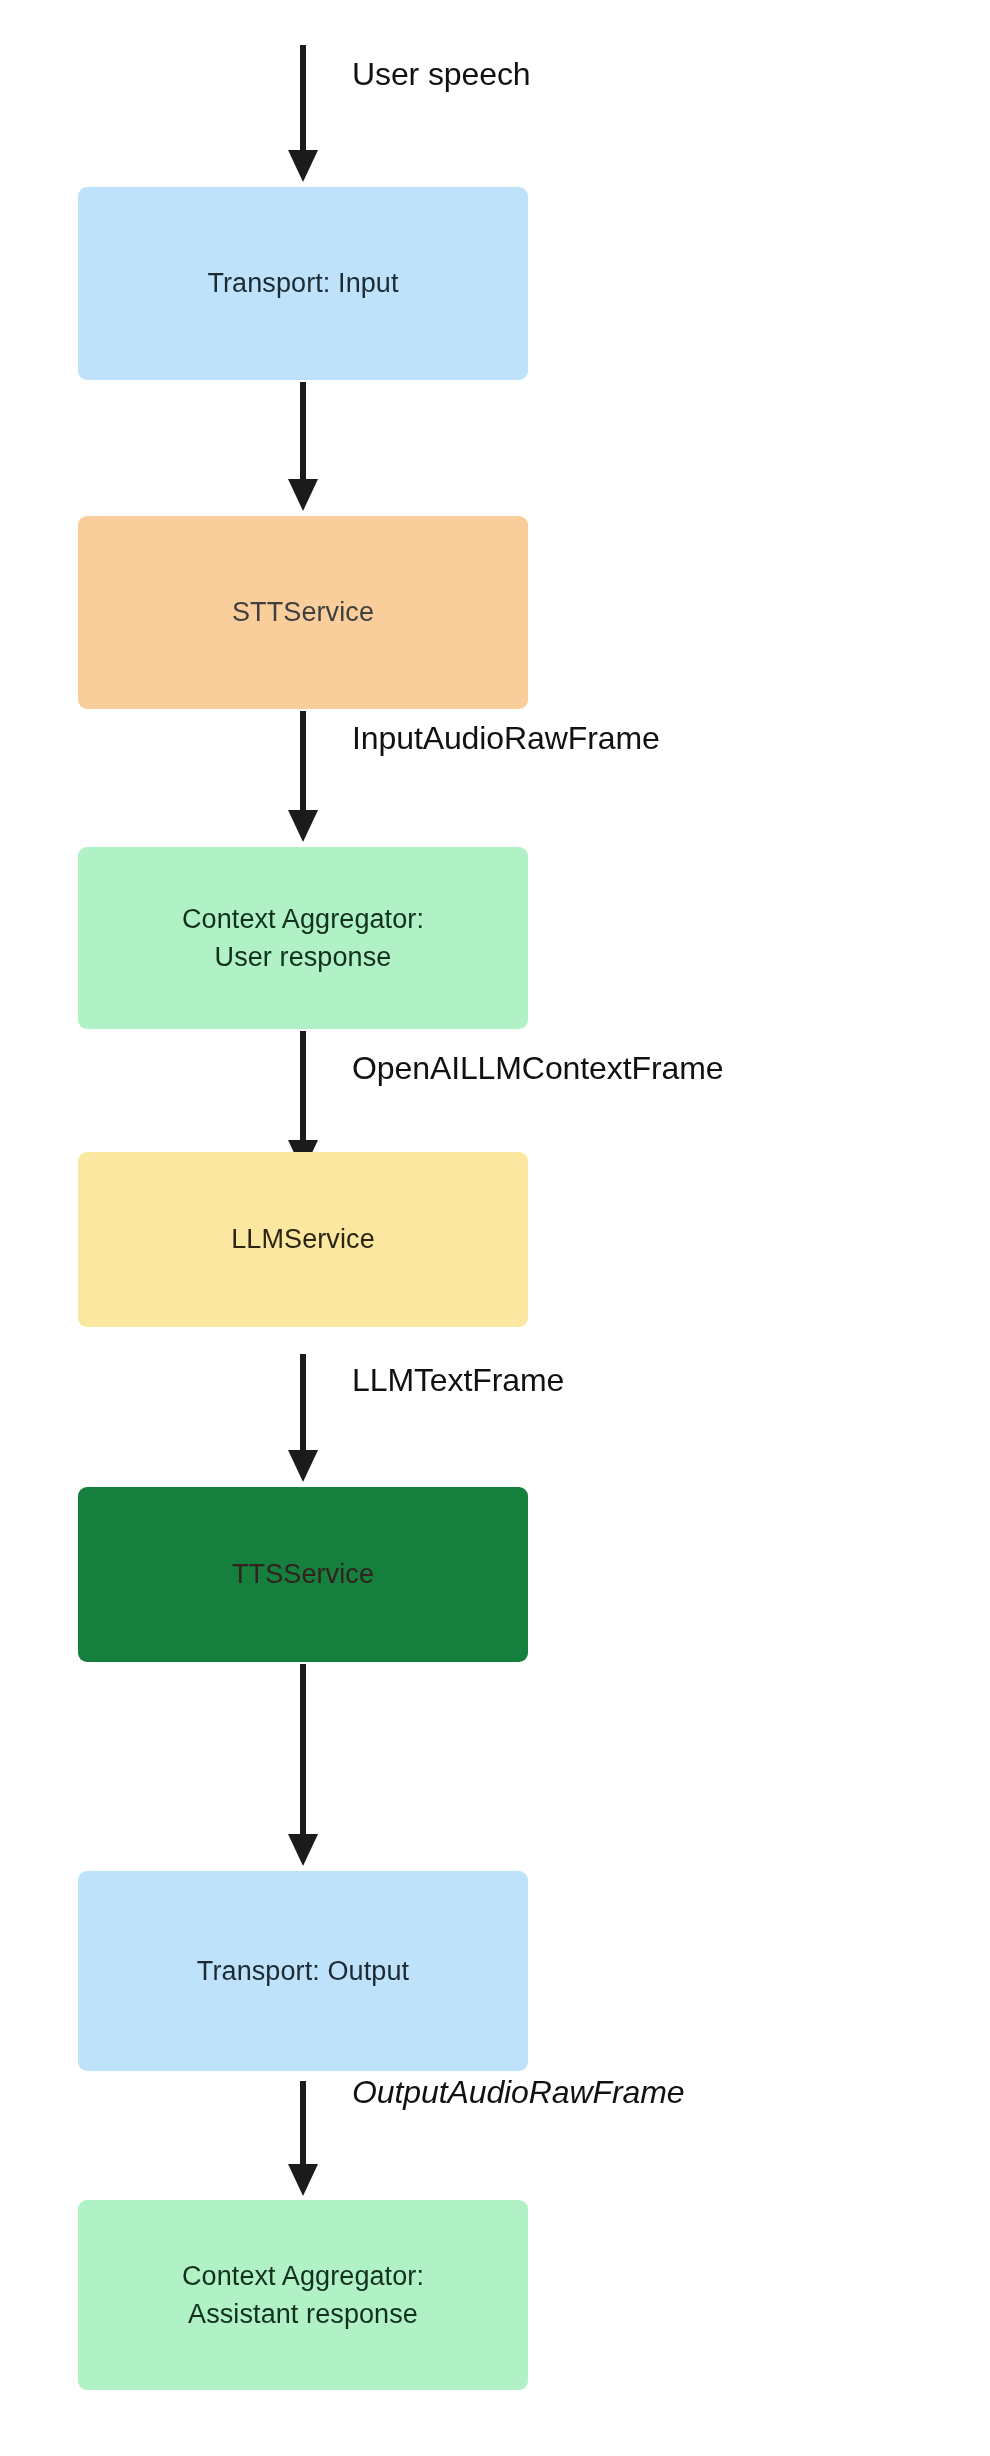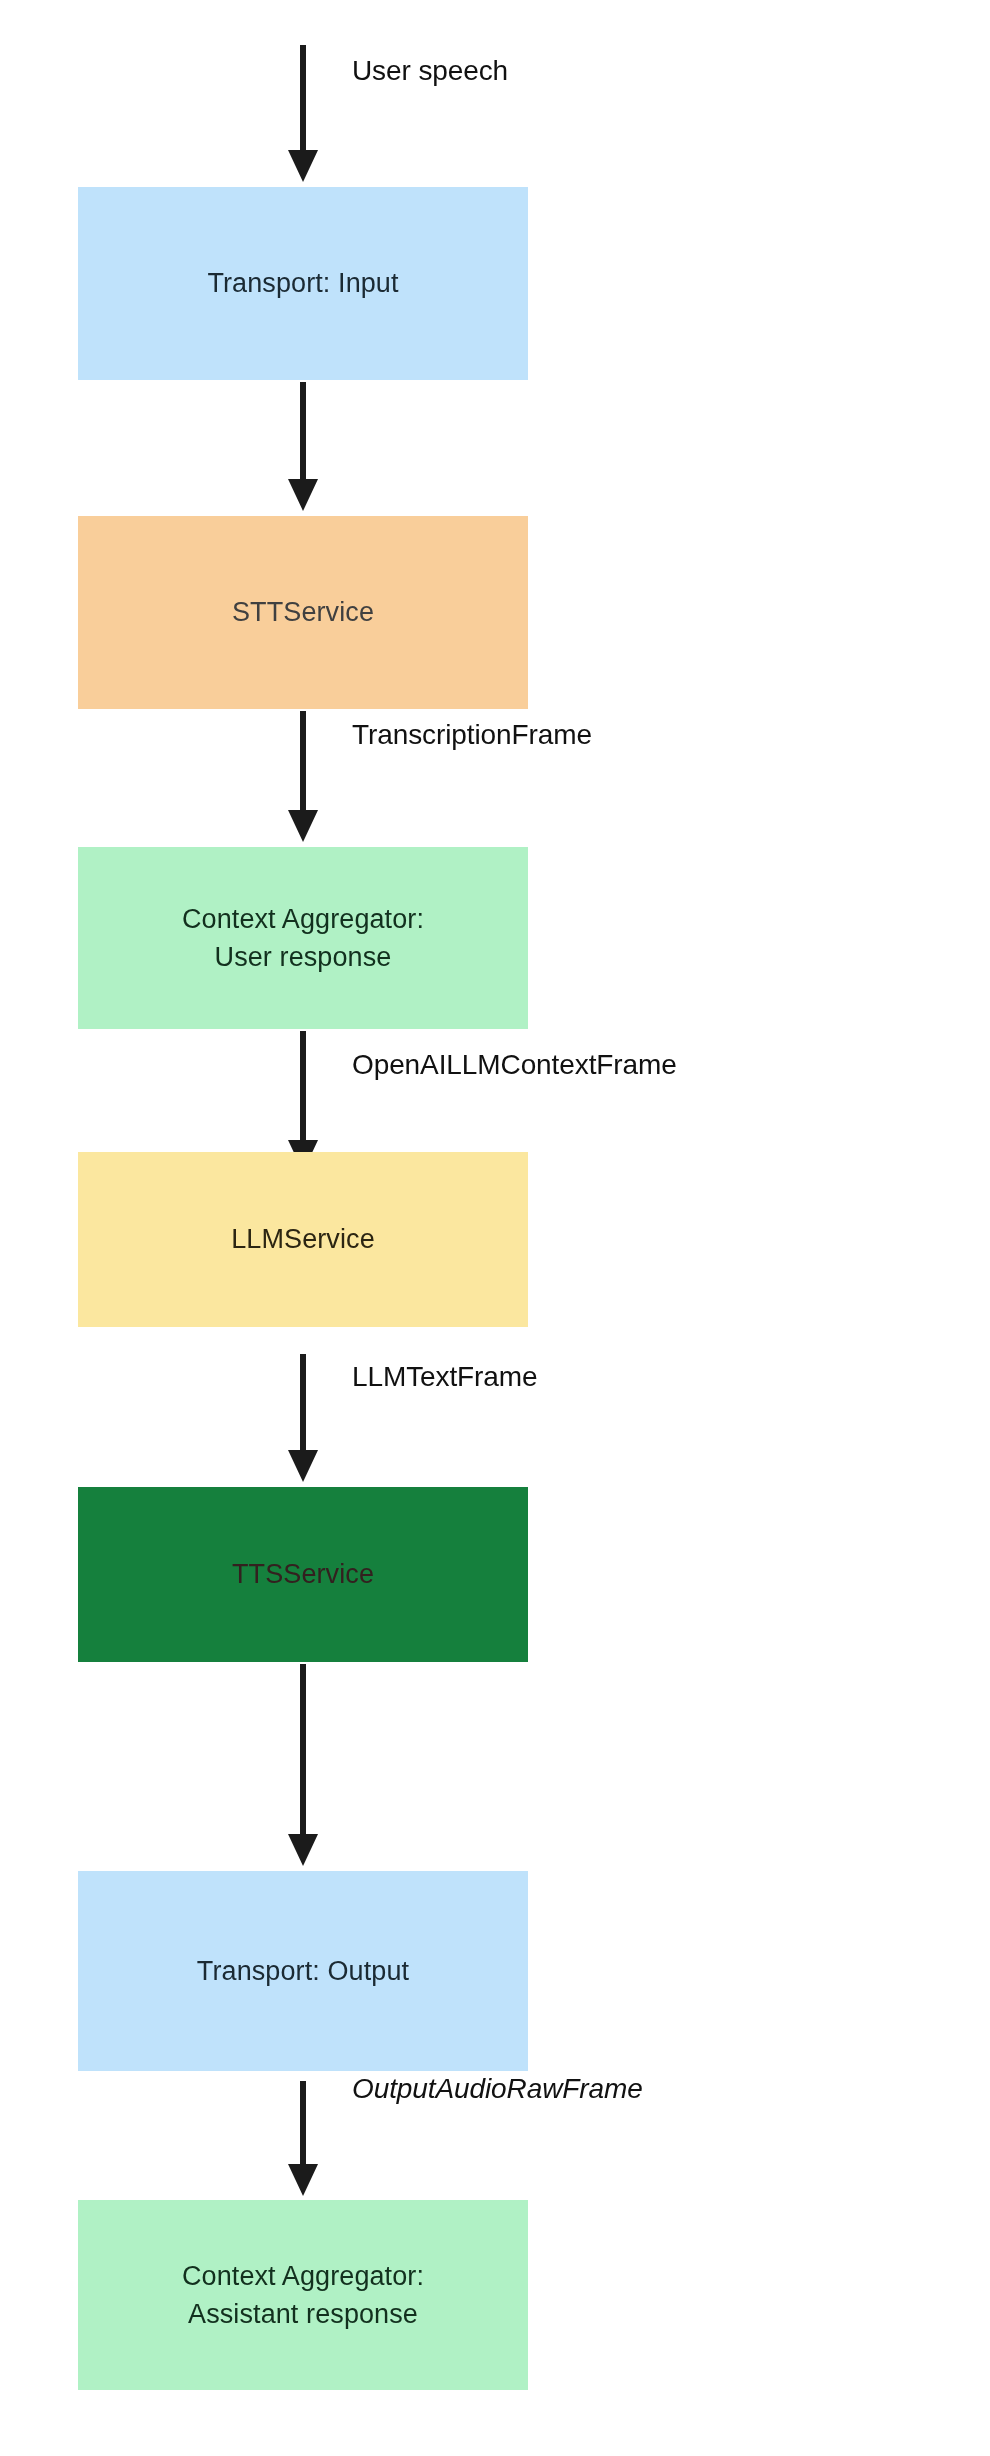--- a/index.html
+++ b/index.html
@@ -20,21 +20,21 @@
     width: 990px;
     height: 2456px;
     background: #ffffff;
   }
 
   
   .node {
     position: absolute;
     left: 78px;
     width: 450px;
-    border-radius: 0;
+    border-radius: 9px;
     box-sizing: border-box;
     display: flex;
     align-items: center;
     justify-content: center;
     text-align: center;
     line-height: 1.42;
     font-size: 27px;
     font-weight: 400;
     letter-spacing: 0.1px;
     -webkit-font-smoothing: antialiased;
@@ -54,21 +54,21 @@
   .edge {
     position: absolute;
     left: 0;
     top: 0;
   }
   .edge svg { display: block; overflow: visible; }
 
   .edge-label {
     position: absolute;
     color: #111111;
-    font-size: 28px;
+    font-size: 32px;
     font-weight: 400;
     line-height: 1.38;
     white-space: pre-line;
     letter-spacing: -0.1px;
     -webkit-font-smoothing: antialiased;
   }
 </style>
 </head>
 <body>
 
@@ -110,21 +110,21 @@
       <g>
         <rect x="300" y="2081" width="6" height="86" fill="#1b1b1b"></rect>
         <polygon points="288,2164 318,2164 303,2196" fill="#1b1b1b"></polygon>
       </g>
     </svg>
   </div>
 
   <div class="edge-label" style="left:352px; top:52px;">User speech</div>
 
 
-  <div class="edge-label" style="left:352px; top:716px;">TranscriptionFrame</div>
+  <div class="edge-label" style="left:352px; top:716px;">InputAudioRawFrame</div>
 
   <div class="edge-label" style="left:352px; top:1046px;">OpenAILLMContextFrame</div>
 
   <div class="edge-label" style="left:352px; top:1358px;">LLMTextFrame</div>
 
 
   <div class="edge-label" style="left:352px; top:2070px;font-style:italic;">OutputAudioRawFrame</div>
 
   <div class="node node-blue" style="top:187px; height:193px;">
     <span class="node-label">Transport: Input</span>

